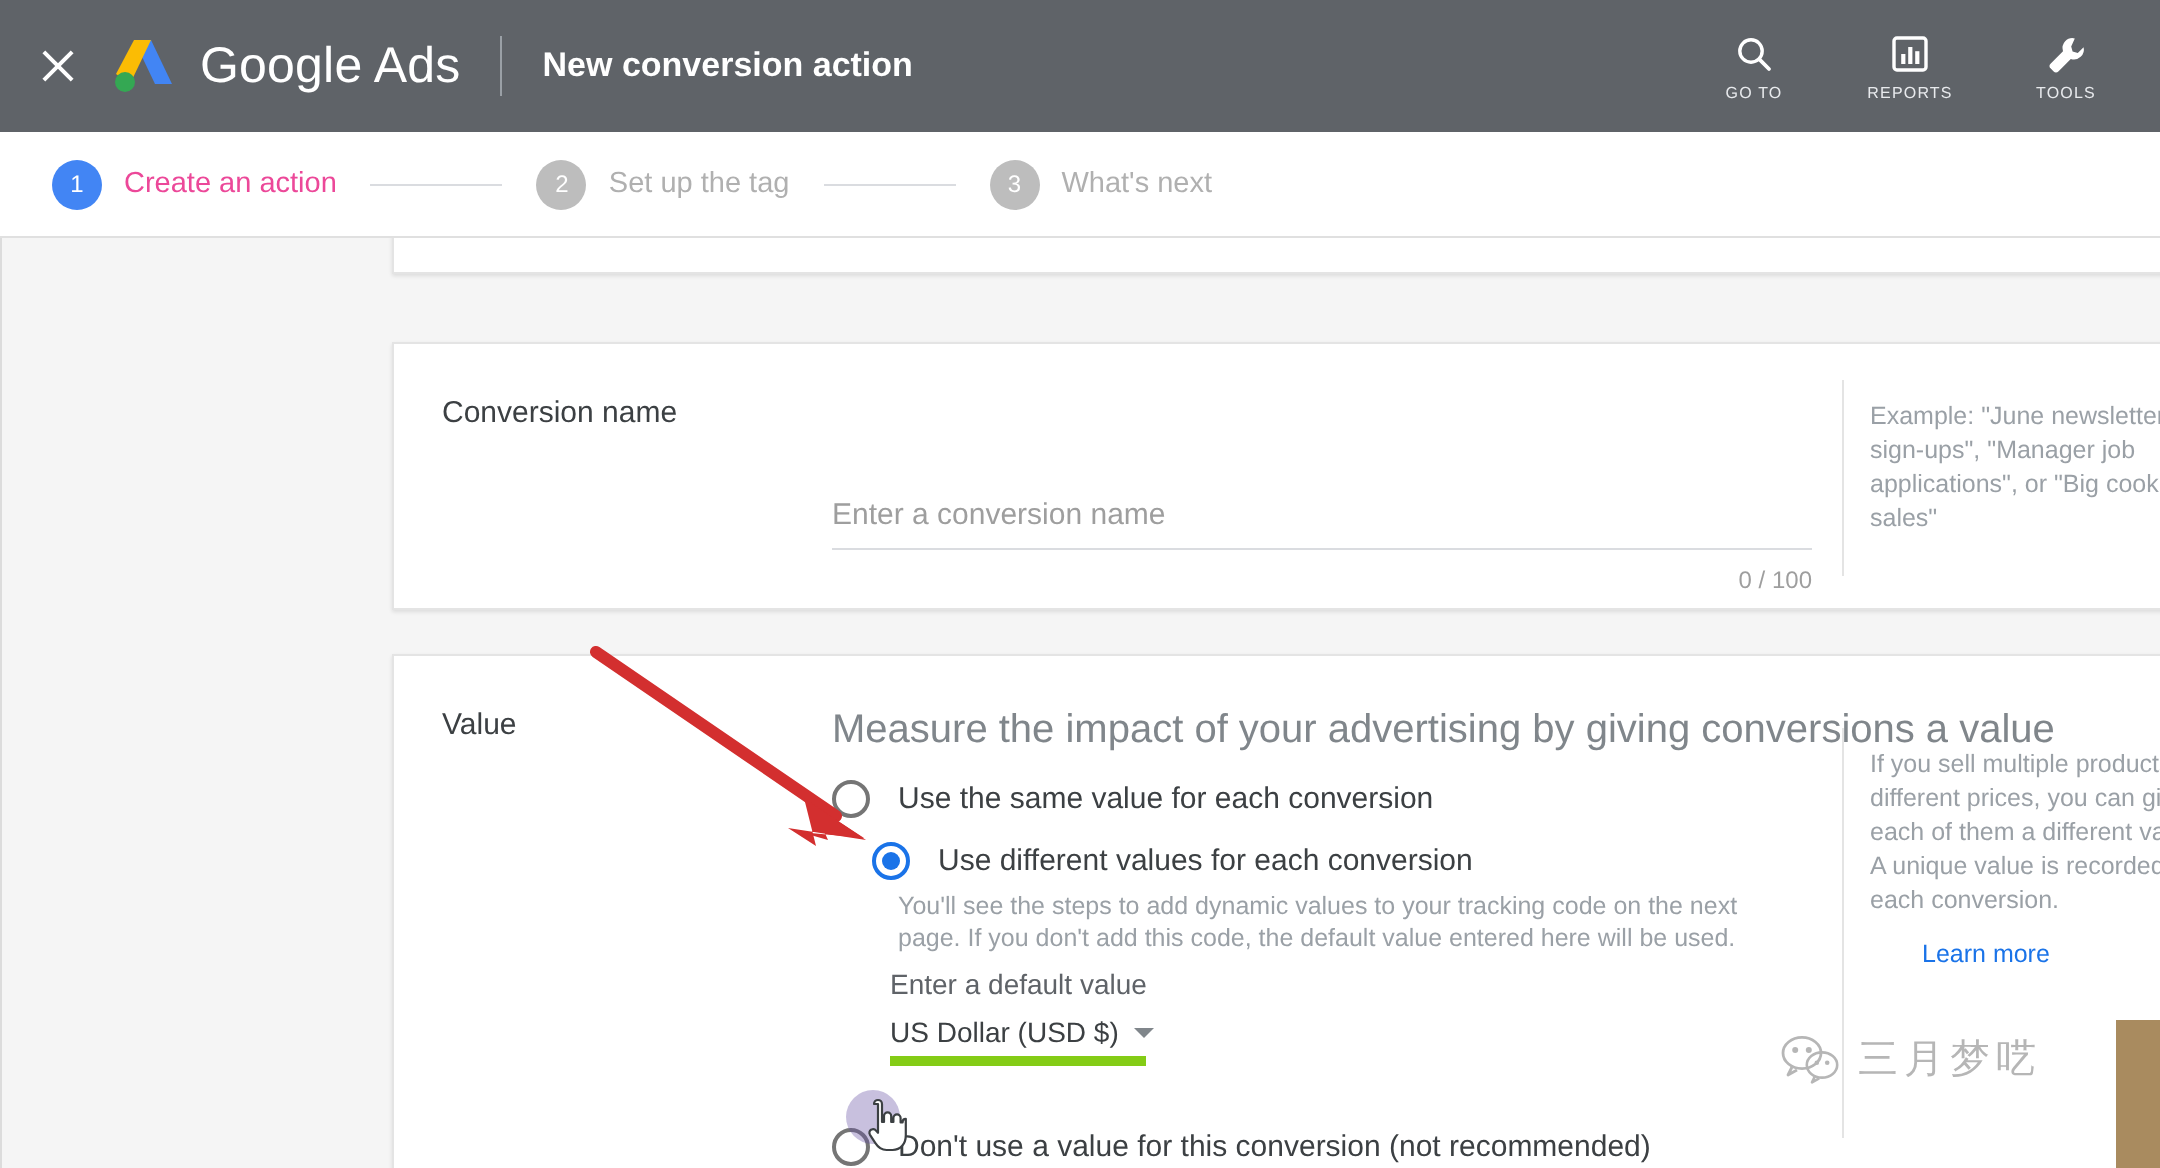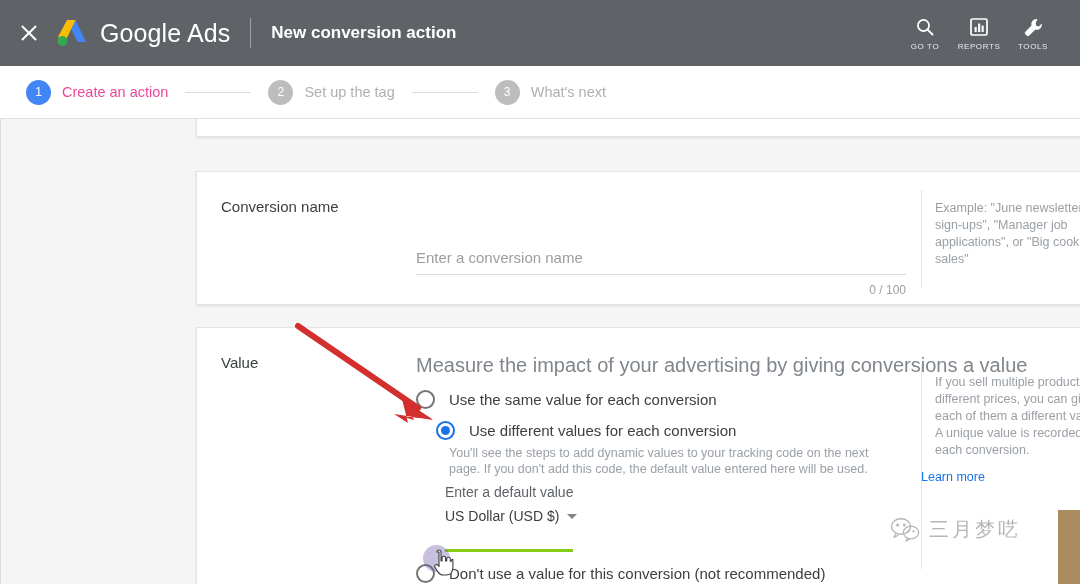--- a/index.html
+++ b/index.html
@@ -65,21 +65,21 @@
   }
   .page-sub {
     color: #ffffff;
     font-size: 17px;
     font-weight: 700;
     white-space: nowrap;
   }
 
   .appbar-spacer { flex: 1 1 auto; }
 
-  .bar-actions { display: flex; align-items: flex-start; padding-right: 6px; }
+  .bar-actions { display: flex; align-items: flex-start; gap: 24px; padding-right: 6px; }
   .bar-action {
     width: 54px;
     display: flex;
     flex-direction: column;
     align-items: center;
     cursor: pointer;
     gap: 3px;
   }
   .bar-action .glyph { height: 24px; display: flex; align-items: center; justify-content: center; }
   .bar-action .cap {
@@ -257,22 +257,22 @@
   }
   .cur-row {
     position: absolute;
     left: 248px;
     display: flex;
     align-items: flex-end;
     gap: 0;
   }
   .cur-select {
     width: 128px;
-    border-bottom: 3px solid #84cc16;
-    padding-bottom: 25px;
+    border-bottom: 5px solid #84cc16;
+    padding-bottom: 4px;
     display: flex; align-items: center; gap: 8px;
     cursor: pointer;
   }
   .cur-text { font-size: 14px; color: #3c4043; white-space: nowrap; }
   .caret {
     width: 0; height: 0;
     border-left: 5px solid transparent;
     border-right: 5px solid transparent;
     border-top: 5px solid #80868b;
     flex: 0 0 auto;
@@ -461,21 +461,21 @@
         <span class="radio"></span>
         <span class="opt-label">Don't use a value for this conversion (not recommended)</span>
       </div>
 
       <div class="divider-v" style="left:724px; top:36px; height:205px;"></div>
       <div class="help" style="left:738px; top:46px;">If you sell multiple products at</div>
       <div class="help" style="left:738px; top:63px;">different prices, you can give</div>
       <div class="help" style="left:738px; top:80px;">each of them a different value.</div>
       <div class="help" style="left:738px; top:97px;">A unique value is recorded for</div>
       <div class="help" style="left:738px; top:114px;">each conversion.</div>
-      <div class="help-link" style="left:724px; top:142px;">Learn more</div>
+      <div class="help-link" style="left:764px; top:142px;">Learn more</div>
     </div>
 
     <svg class="arrow-svg" style="top:201px;" viewBox="0 0 170 115">
       <line x1="8" y1="6" x2="128" y2="88" stroke="#d32f2f" stroke-width="6" stroke-linecap="round"></line>
       <polygon points="142,99 116,82 124,100 110,96" fill="#d32f2f"></polygon>
       <polygon points="143,100 112,79 118,103 104,94" fill="#d32f2f"></polygon>
     </svg>
   </div>
 
   <div class="ripple"></div>

